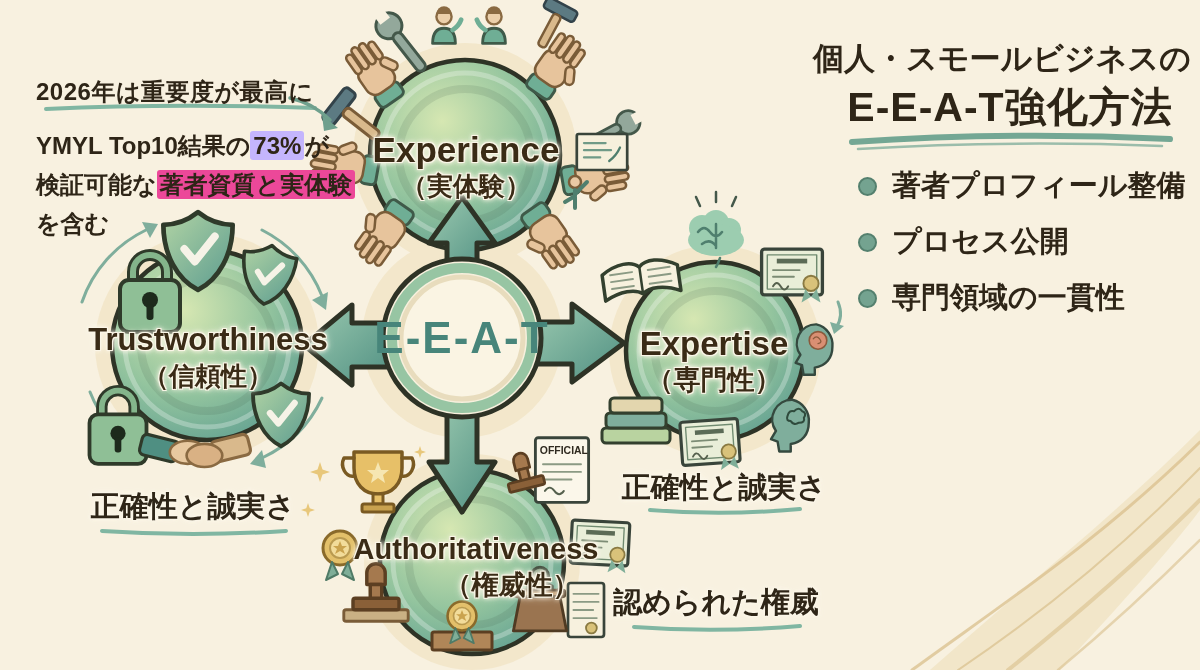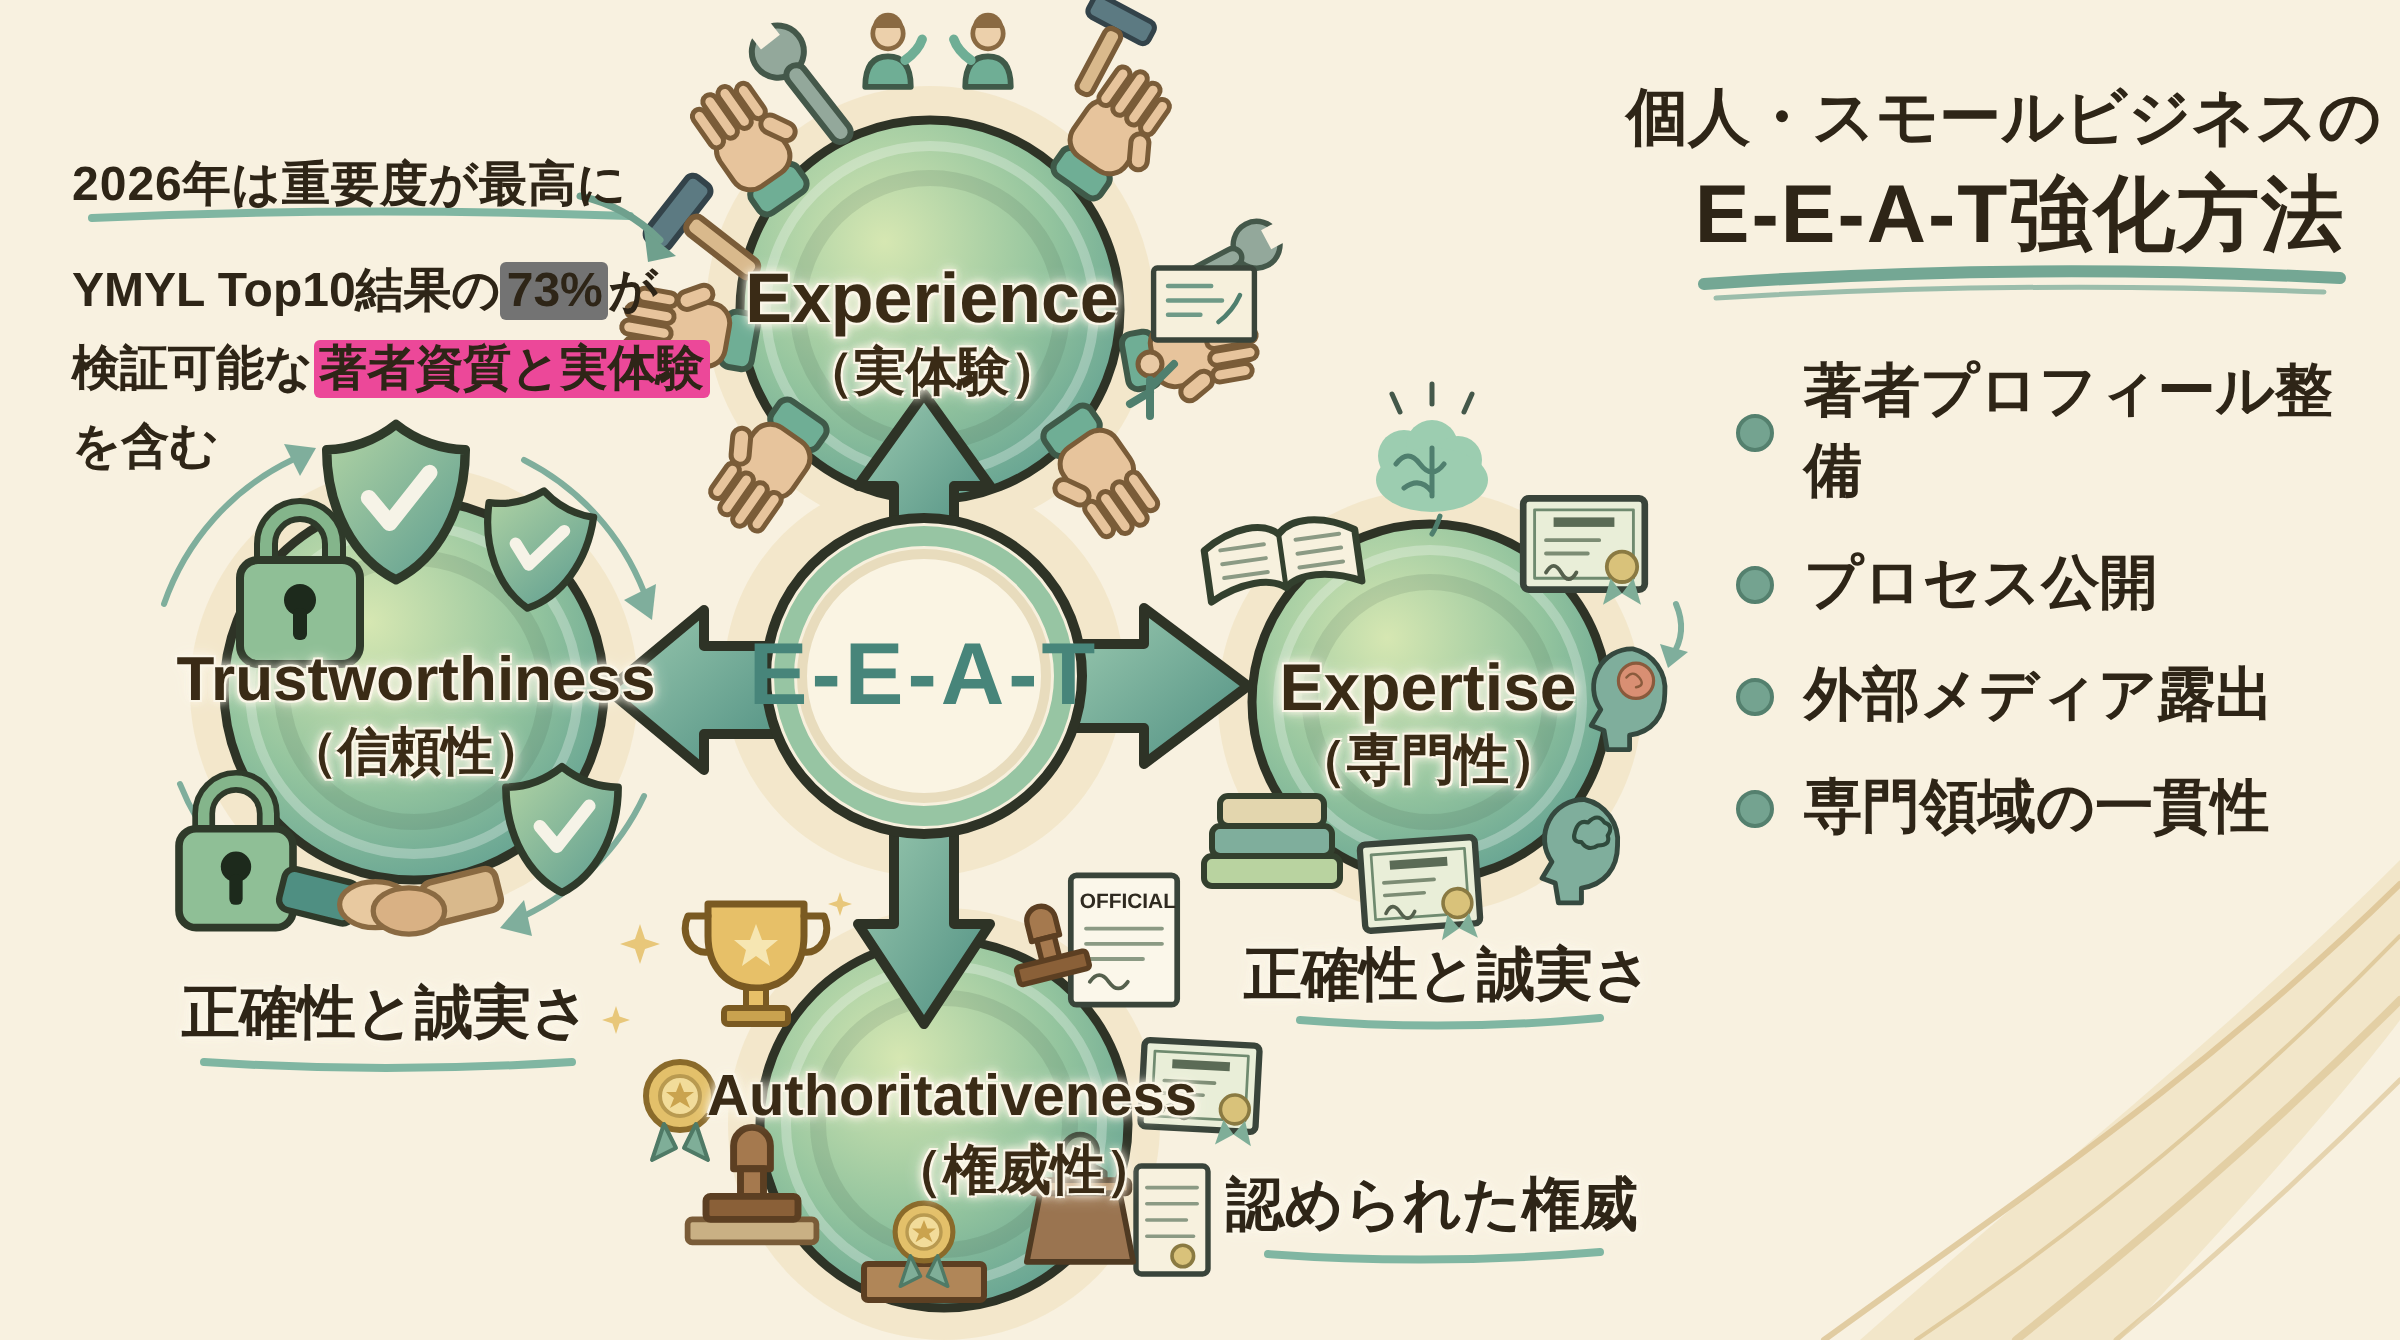--- a/index.html
+++ b/index.html
@@ -18,25 +18,25 @@
   .glow{
     text-shadow:0 0 5px #fbf6e8,0 0 5px #fbf6e8,0 0 9px #fbf6e8,
       1px 1px 0 #fbf6e8,-1px -1px 0 #fbf6e8,1px -1px 0 #fbf6e8,-1px 1px 0 #fbf6e8;
   }
   .node-en{font-weight:700;color:#3a2b16;}
   .node-ja{font-weight:800;color:#3a2b16;}
   #center-label{font-size:44px;font-weight:800;color:#47857a;letter-spacing:2px;}
   .caption{font-size:29px;font-weight:800;color:#2e2517;}
   #note-top{left:36px;top:76px;font-size:24px;font-weight:800;letter-spacing:.5px;}
   #ymyl{left:36px;top:126px;width:340px;font-size:24px;font-weight:700;line-height:39px;}
-  .hl1{background:#737373;padding:1px 3px;border-radius:3px;font-weight:800;}
+  .hl1{background:#c4b5fd;padding:1px 3px;border-radius:3px;font-weight:800;}
   .hl2{background:#ec4899;padding:1px 3px;border-radius:3px;font-weight:800;}
   #panel-title1{left:1002px;top:38px;font-size:31px;font-weight:800;}
   #panel-title2{left:1010px;top:80px;font-size:41px;font-weight:800;letter-spacing:1px;}
-  #strategies{left:858px;top:166px;list-style:none;margin:10px;padding:0;}
+  #strategies{left:858px;top:166px;list-style:none;margin:0;padding:0;}
   #strategies li{display:flex;align-items:center;gap:15px;margin-bottom:16px;
     font-size:29px;font-weight:700;color:#2e2517;}
   .dot{width:15px;height:15px;border-radius:50%;background:#74a390;border:2px solid #54806e;flex:0 0 auto;}
 </style>
 </head>
 <body>
 
 <div id="stage">
 
 <svg id="canvas" viewBox="0 0 1200 670">
@@ -345,21 +345,17 @@
   <li>
         <span class="dot"></span>
         <span>著者プロフィール整備</span>
       </li>
   <li>
         <span class="dot"></span>
         <span>プロセス公開</span>
       </li>
   <li>
         <span class="dot"></span>
-        <span>外部メディア露出</span>
-      </li>
-  <li>
-        <span class="dot"></span>
         <span>専門領域の一貫性</span>
       </li>
 </ul>
 
 </div>
 
 </body></html>

